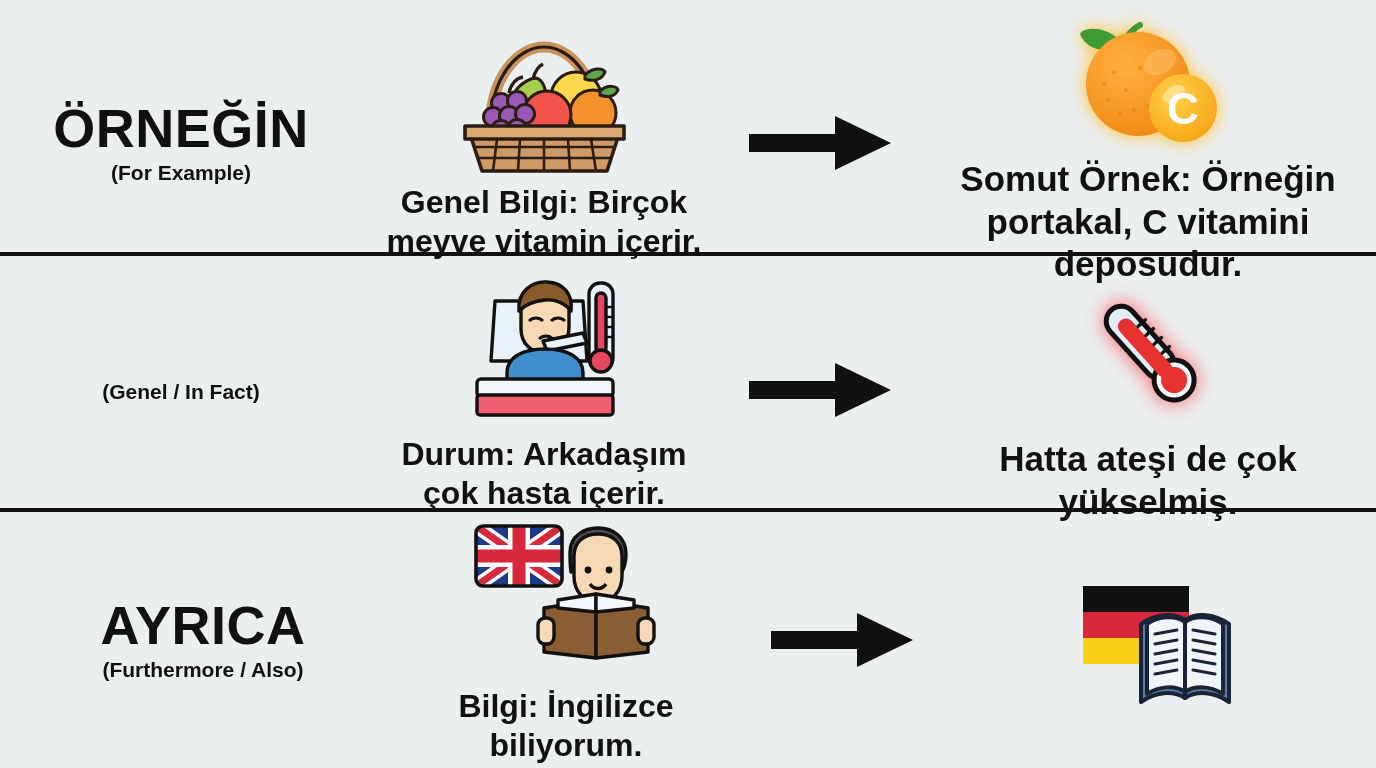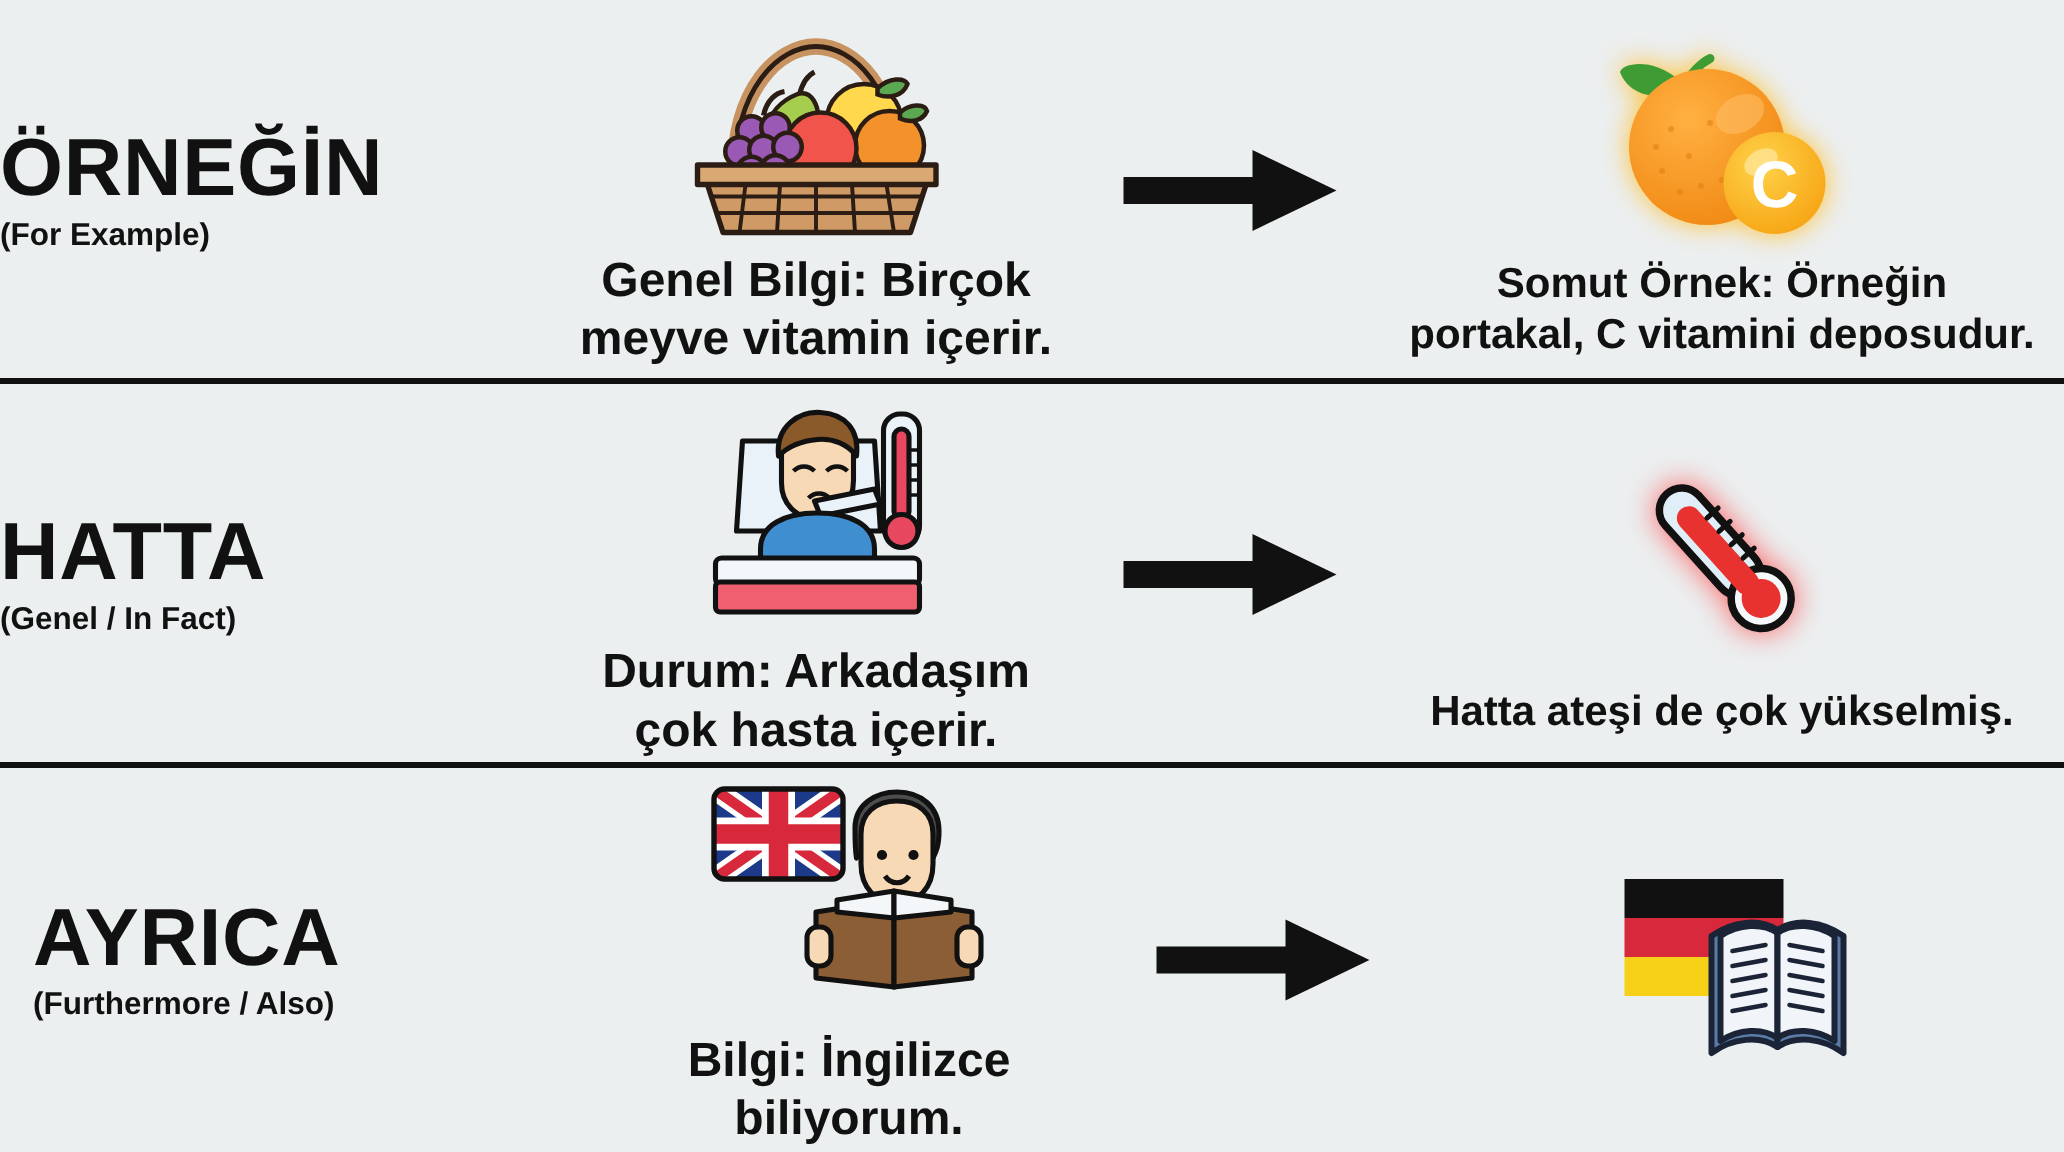--- a/index.html
+++ b/index.html
@@ -24,37 +24,37 @@
   #row-2 { top:512px; height:256px;margin-left:22px; }
 
   .divider {
     position:absolute; left:0; width:1376px; height:4px;
     background:#111;
   }
   #divider-0 { top:252px; }
   #divider-1 { top:508px; }
 
   
-  .label-cell { padding-right:6px; }
+  .label-cell { text-align:center; padding-right:6px; }
   .label-title {
     font-size:54px; font-weight:bold; letter-spacing:0.5px;
     line-height:1.02; white-space:nowrap;
   }
   .label-sub {
     font-size:21px; font-weight:bold; margin-top:4px; white-space:nowrap;
   }
 
   
   .panel { text-align:center; padding:0 6px; }
   .panel-art { height:150px; display:flex; align-items:flex-end; justify-content:center; }
   .panel-caption {
     font-size:32px; font-weight:bold; line-height:1.22;
     margin-top:8px; white-space:pre-line;
   }
-  .panel.right .panel-caption { font-size:28px; }
+  .panel.right .panel-caption { font-size:35px; }
 
   
   .arrow-cell { display:flex; align-items:center; justify-content:center; }
   .arrow { display:block; }
 
   
   .art { display:block; }
   .glow-orange { filter: drop-shadow(0 0 9px rgba(255,190,40,.95)); }
   .glow-red    { filter: drop-shadow(0 0 10px rgba(255,70,70,.85)); }
 
@@ -165,21 +165,20 @@
       <div class="panel-caption">Somut Örnek: Örneğin
 portakal, C vitamini deposudur.</div>
     </div>
   </div>
 
   <div class="divider" id="divider-0"></div>
 
   <div class="row" id="row-1">
 
     <div class="label-cell">
-      <div class="label-title">HATTA</div>
       <div class="label-sub">(Genel / In Fact)</div>
     </div>
 
     <div class="panel left">
       <div class="panel-art">
         <svg class="art" width="170" height="150" viewBox="0 0 170 150">
           <g stroke="#111" stroke-width="3.4" stroke-linejoin="round">
 
             <path d="M36 24 L124 24 L128 84 L32 84 Z" fill="#e8f2f8"></path>
 

